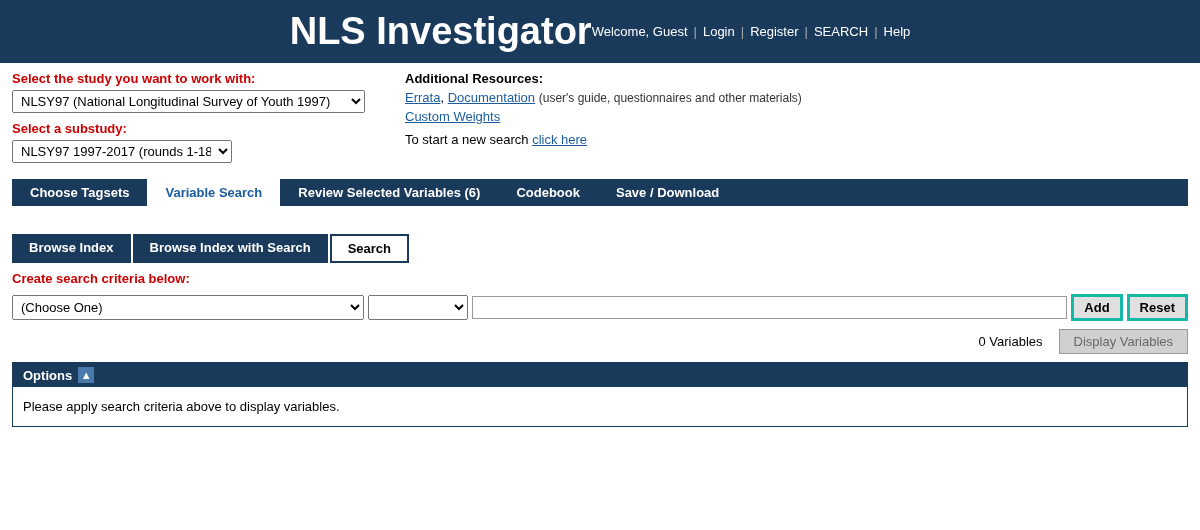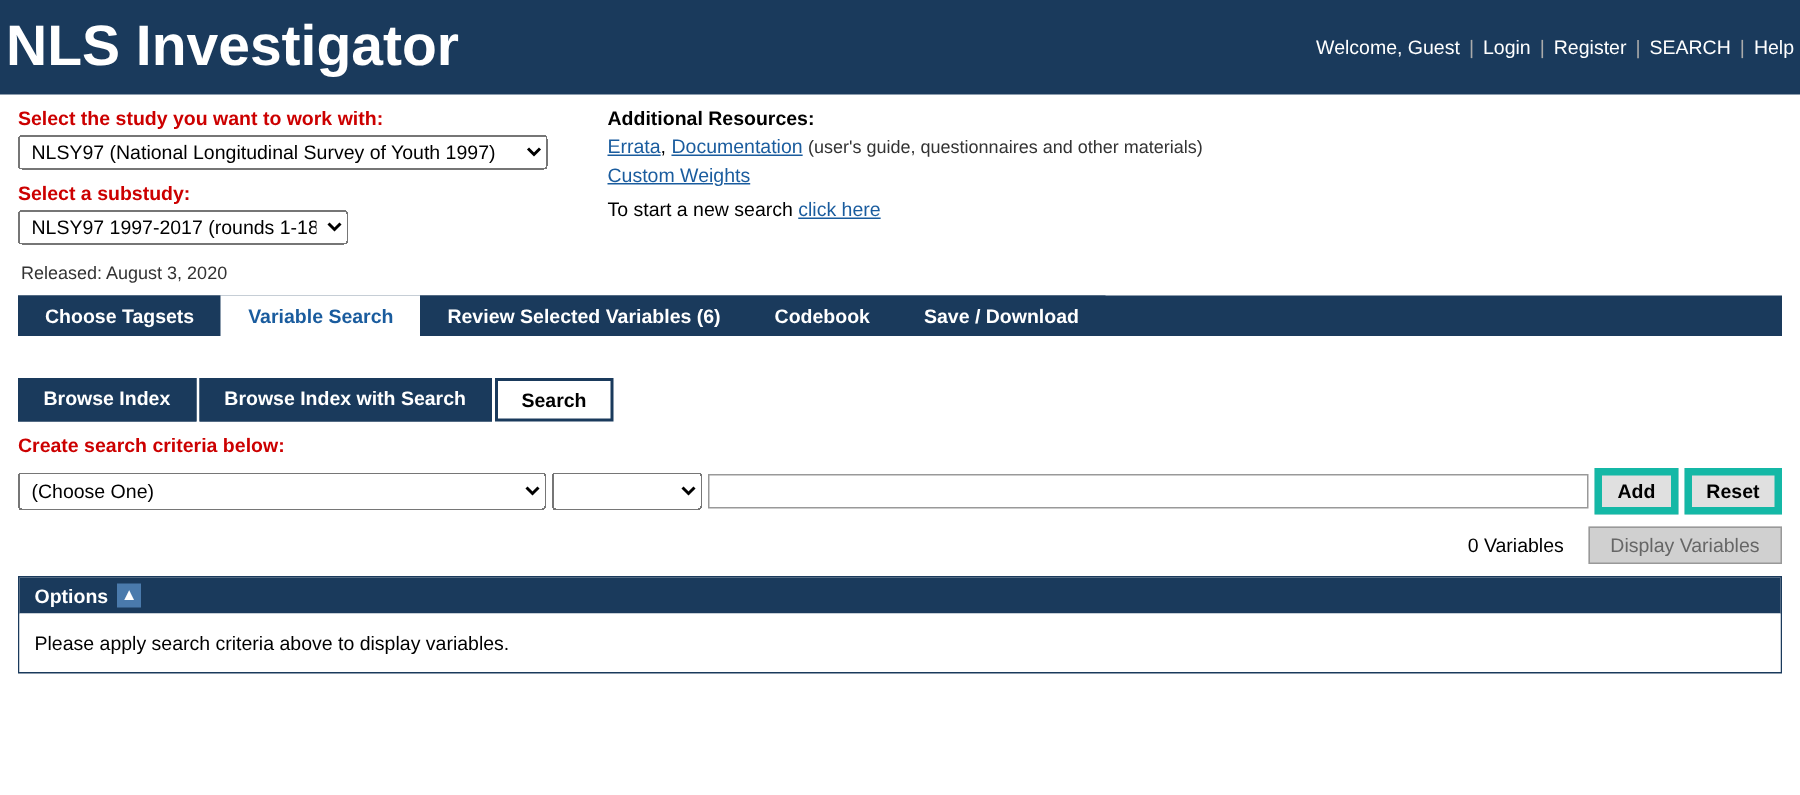--- a/index.html
+++ b/index.html
@@ -1,24 +1,24 @@
 <!DOCTYPE html>
 <html><head>
   <meta charset="utf-8">
   <style>
     * { margin: 0; padding: 0; box-sizing: border-box; }
     body { font-family: Arial, sans-serif; font-size: 13px; background: #fff; width: 1200px; }
 
     
     #header {
       background: #1a3a5c;
-      padding: 10px 4px;
-      display: flex;
-      align-items: center;
-      justify-content: space-between;
+      padding: 10px 16px;
+      display: flex;
+      align-items: center;
+      justify-content: center;
     }
     #header h1 {
       color: #fff;
       font-size: 38px;
       font-weight: bold;
       font-family: Arial, sans-serif;
     }
     #header-right {
       color: #fff;
       font-size: 13px;
@@ -136,21 +136,21 @@
     }
     #select-one { width: 352px; }
     #select-two { width: 100px; }
     #search-text { flex: 1; }
     .btn-small {
       padding: 3px 10px;
       font-size: 13px;
       font-weight: bold;
       cursor: pointer;
       background: #e0e0e0;
-      border: 5px solid #14b8a6;
+      border: 3px solid #14b8a6;
     }
 
     
     #vars-row {
       display: flex;
       justify-content: flex-end;
       align-items: center;
       gap: 16px;
       margin-bottom: 8px;
     }
@@ -221,21 +221,20 @@
     <div id="top-section">
       <div id="study-select-area">
         <label>Select the study you want to work with:</label>
         <select id="study-dropdown">
           <option>NLSY97 (National Longitudinal Survey of Youth 1997)</option>
         </select>
         <label style="color:#c00;font-weight:bold;display:block;margin-bottom:4px;">Select a substudy:</label>
         <select id="substudy-dropdown" style="width:220px;font-size:13px;padding:2px 4px;">
           <option>NLSY97 1997-2017 (rounds 1-18)</option>
         </select>
-        <div id="release-date" style="margin-top:4px;">Released: August 3, 2020</div>
       </div>
 
       <div id="additional-resources">
         <div class="ar-title">Additional Resources:</div>
         <div style="margin-bottom:4px;">
           <a href="#">Errata</a><span>, </span><a href="#">Documentation</a>
           <span class="small-text">(user's guide, questionnaires and other materials)</span>
         </div>
         <div style="margin-bottom:8px;">
           <a href="#">Custom Weights</a>

